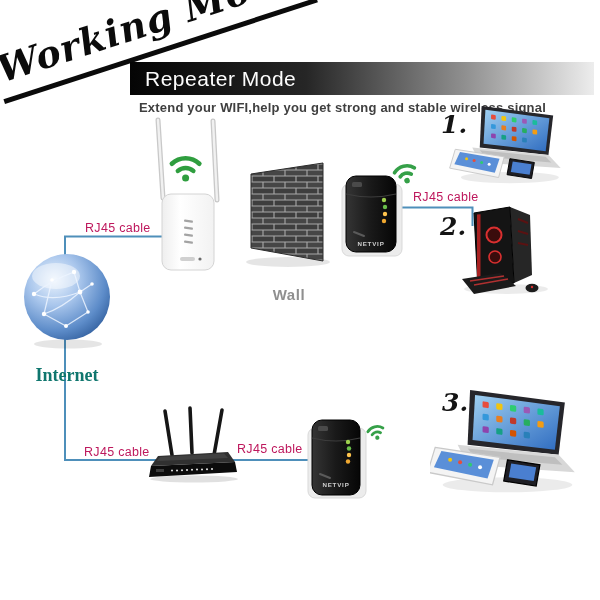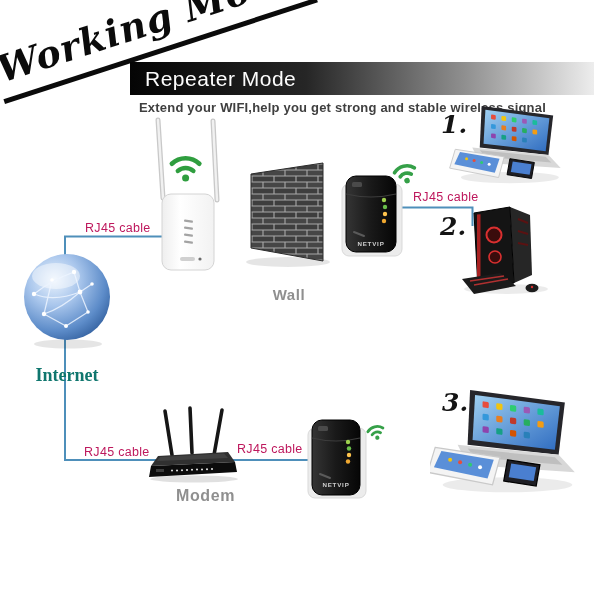--- a/index.html
+++ b/index.html
@@ -255,21 +255,20 @@
         <circle cx="39" cy="72" r="1"></circle>
           <circle cx="44" cy="71.8" r="1"></circle>
           <circle cx="49" cy="71.6" r="1"></circle>
         <circle cx="54" cy="71.4" r="1"></circle>
           <circle cx="59" cy="71.2" r="1"></circle>
           <circle cx="64" cy="71" r="1"></circle>
       </g>
       <rect x="8" y="71" width="8" height="3" fill="#3c3c3c"></rect>
     </g>
   </svg>
-  <div class="abs devlabel" style="left:148px;top:487px;width:115px;font-size:16px;">Modem</div>
 
   <svg class="abs z2" style="left:298px;top:396px;" width="112" height="104" viewBox="0 0 112 104">
     <rect x="10" y="32" width="58" height="70" rx="7" fill="#ececec" stroke="#d9d9d9"></rect>
     <rect x="14" y="24" width="48" height="75" rx="10" fill="url(#blk1)" stroke="#000"></rect>
     <path d="M14,42 q24,6 48,0" fill="none" stroke="#3d3d3d" stroke-width="1.2"></path>
     <rect x="20" y="30" width="10" height="5" rx="1.5" fill="#4a4a4a"></rect>
     <g>
       <circle cx="50" cy="46" r="2.2" fill="#9ed14e"></circle>
       <circle cx="51" cy="52.5" r="2.2" fill="#6abf4b"></circle>
       <circle cx="51" cy="59" r="2.2" fill="#ffc44d"></circle>

